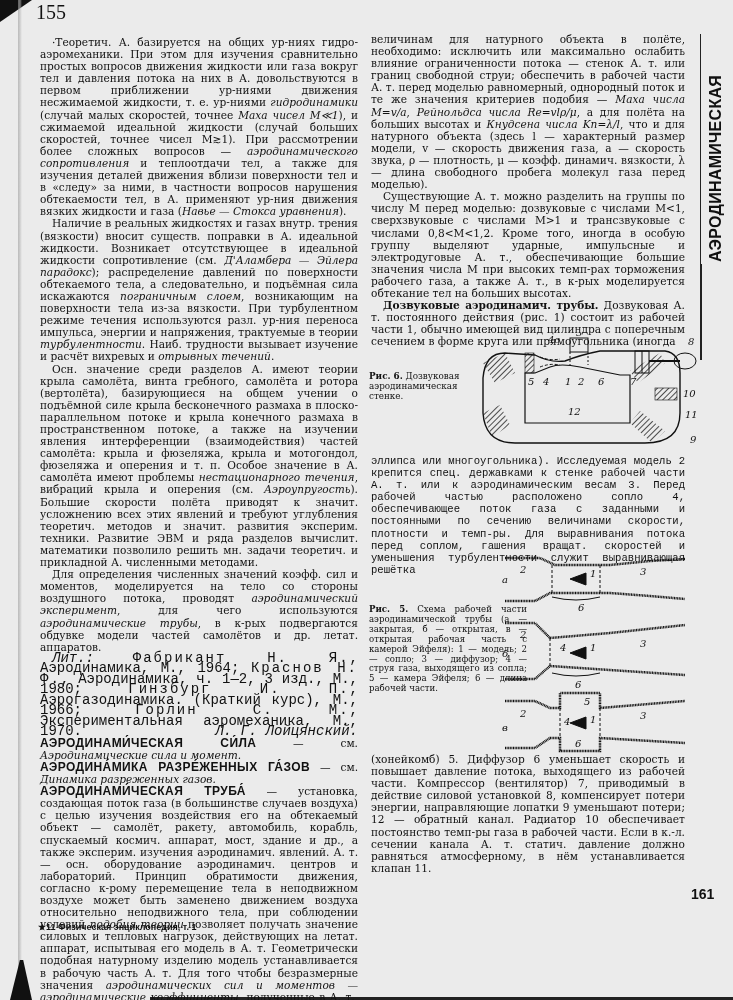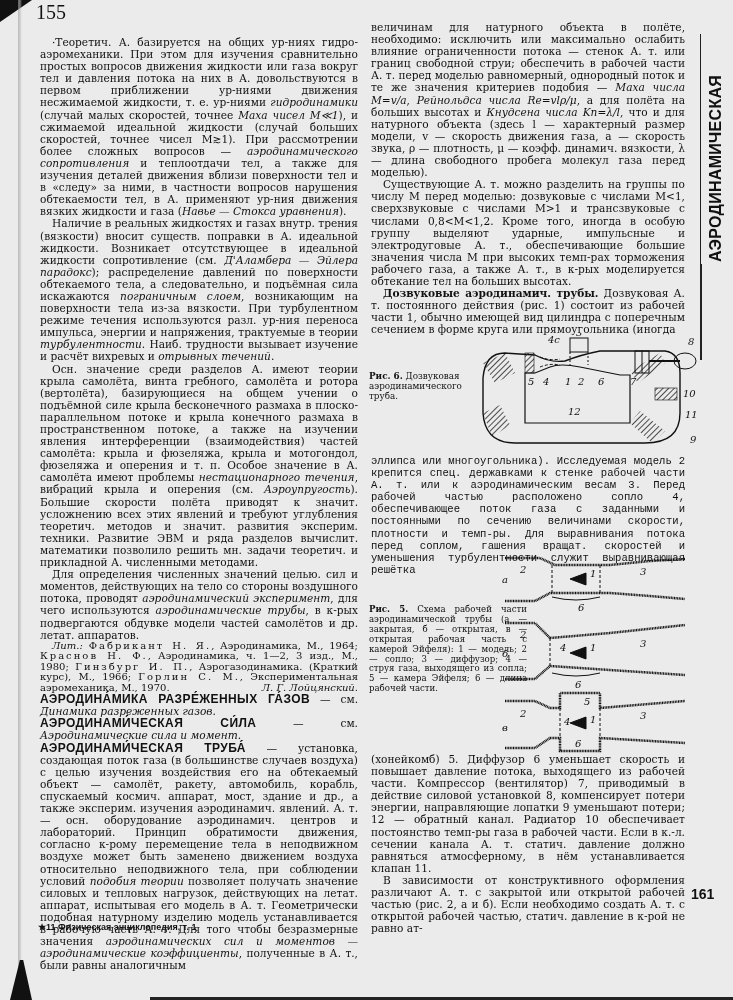--- a/index.html
+++ b/index.html
@@ -29,26 +29,26 @@
     .page-num-top {
       position: absolute; left: 36px; top: 2px;
       font-size: 20px; font-family: "Liberation Serif", serif; line-height: 1;
     }
     .col {
       position: absolute; top: 36px;
       font-size: 10.6px; line-height: 12.1px; text-align: justify;
       hyphens: manual;
     }
     .col-left { left: 40px; width: 318px; }
-    .col-right { left: 371px; width: 314px; top: 21px; }
+    .col-right { left: 371px; width: 314px; top: 33px; }
     .col p { margin: 0; text-indent: 12px; }
     .col p.noindent { text-indent: 0; }
     .i { font-style: italic; }
     .b { font-weight: bold; }
-    .lit { font-size: 10px; line-height: 10.5px; text-indent: 12px; margin: 0; }
+    .lit { font-size: 14px; line-height: 10.5px; text-indent: 12px; margin: 0; font-family: Liberation Mono, monospace; }
     .sp { letter-spacing: 2px; }
     .headword { font-family: "Liberation Sans", sans-serif; font-weight: bold; font-size: 12px; letter-spacing: .4px; }
     .running-head {
       position: absolute; left: 700px; top: 34px; width: 22px; height: 230px;
       border-left: 1.5px solid #222;
     }
     .running-head span {
       position: absolute; left: 6px; top: 228px;
       transform-origin: 0 0; transform: rotate(-90deg);
       font-family: "Liberation Sans", sans-serif; font-weight: bold; font-size: 16px;
@@ -93,34 +93,34 @@
 
   <div class="running-head">
     <span>АЭРОДИНАМИЧЕСКАЯ</span>
   </div>
   <div class="head-rule"></div>
 
   <div class="col col-left">
     <p><span>·Теоретич. А. базируется на общих ур-ниях гидро-аэромеханики. При этом для изучения сравнительно простых вопросов движения жидкости или газа вокруг тел и давления потока на них в А. довольствуются в первом приближении ур-ниями движения несжимаемой жидкости, т. е. ур-ниями </span><span class="i">гидродинамики</span><span> (случай малых скоростей, точнее </span><span class="i">Маха чисел M≪1</span><span>), и сжимаемой идеальной жидкости (случай больших скоростей, точнее чисел M≳1). При рассмотрении более сложных вопросов — </span><span class="i">аэродинамического сопротивления</span><span> и теплоотдачи тел, а также для изучения деталей движения вблизи поверхности тел и в «следу» за ними, в частности вопросов нарушения обтекаемости тел, в А. применяют ур-ния движения вязких жидкости и газа (</span><span class="i">Навье — Стокса уравнения</span><span>).</span></p>
     <p><span>Наличие в реальных жидкостях и газах внутр. трения (вязкости) вносит существ. поправки в А. идеальной жидкости. Возникает отсутствующее в идеальной жидкости сопротивление (см. </span><span class="i">Д'Аламбера — Эйлера парадокс</span><span>); распределение давлений по поверхности обтекаемого тела, а следовательно, и подъёмная сила искажаются </span><span class="i">пограничным слоем</span><span>, возникающим на поверхности тела из-за вязкости. При турбулентном режиме течения используются разл. ур-ния переноса импульса, энергии и напряжения, трактуемые в теории </span><span class="i">турбулентности</span><span>. Наиб. трудности вызывает изучение и расчёт вихревых и </span><span class="i">отрывных течений</span><span>.</span></p>
     <p><span>Осн. значение среди разделов А. имеют теории крыла самолёта, винта гребного, самолёта и ротора (вертолёта), базирующиеся на общем учении о подъёмной силе крыла бесконечного размаха в плоско-параллельном потоке и крыла конечного размаха в пространственном потоке, а также на изучении явления интерференции (взаимодействия) частей самолёта: крыла и фюзеляжа, крыла и мотогондол, фюзеляжа и оперения и т. п. Особое значение в А. самолёта имеют проблемы </span><span class="i">нестационарного течения</span><span>, вибраций крыла и оперения (см. </span><span class="i">Аэроупругость</span><span>). Большие скорости полёта приводят к значит. усложнению всех этих явлений и требуют углубления теоретич. методов и значит. развития эксперим. техники. Развитие ЭВМ и ряда разделов вычислит. математики позволило решить мн. задачи теоретич. и прикладной А. численными методами.</span></p>
-    <p><span>Для определения численных значений целью. сил и моментов, действующих на тело со стороны воздушного потока, проводят </span><span class="i">аэродинамический эксперимент</span><span>, для чего используются </span><span class="i">аэродинамические трубы</span><span>, в к-рых подвергаются обдувке модели частей самолётов и др. летат. аппаратов.</span></p>
+    <p><span>Для определения численных значений коэфф. сил и моментов, моделируется на тело со стороны воздушного потока, проводят </span><span class="i">аэродинамический эксперимент</span><span>, для чего используются </span><span class="i">аэродинамические трубы</span><span>, в к-рых подвергаются обдувке модели частей самолётов и др. летат. аппаратов.</span></p>
     <p class="lit"><span class="i">Лит.:</span> <span class="sp">Фабрикант Н. Я.</span><span>, Аэродинамика, М., 1964;</span> <span class="sp">Краснов Н. Ф.</span><span>, Аэродинамика, ч. 1—2, 3 изд., М., 1980;</span> <span class="sp">Гинзбург И. П.</span><span>, Аэрогазодинамика. (Краткий курс), М., 1966;</span> <span class="sp">Горлин С. М.</span><span>, Экспериментальная аэромеханика, М., 1970.</span> <span class="i" style="float:right">Л. Г. Лойцянский.</span></p>
+    <p class="noindent"><span class="headword">АЭРОДИНАМИ́ЧЕСКАЯ СИ́ЛА</span><span> — см. </span><span class="i">Аэродинамические сила и момент.</span></p>
     <p class="noindent" style="clear:both"><span class="headword">АЭРОДИНА́МИКА РАЗРЕ́ЖЕННЫХ ГА́ЗОВ</span><span> — см. </span><span class="i">Динамика разреженных газов.</span></p>
-    <p class="noindent"><span class="headword">АЭРОДИНАМИ́ЧЕСКАЯ СИ́ЛА</span><span> — см. </span><span class="i">Аэродинамические сила и момент.</span></p>
     <p class="noindent"><span class="headword">АЭРОДИНАМИ́ЧЕСКАЯ ТРУБА́</span><span> — установка, создающая поток газа (в большинстве случаев воздуха) с целью изучения воздействия его на обтекаемый объект — самолёт, ракету, автомобиль, корабль, спускаемый космич. аппарат, мост, здание и др., а также эксперим. изучения аэродинамич. явлений. А. т. — осн. оборудование аэродинамич. центров и лабораторий. Принцип обратимости движения, согласно к-рому перемещение тела в неподвижном воздухе может быть заменено движением воздуха относительно неподвижного тела, при соблюдении условий </span><span class="i">подобия теории</span><span> позволяет получать значение силовых и тепловых нагрузок, действующих на летат. аппарат, испытывая его модель в А. т. Геометрически подобная натурному изделию модель устанавливается в рабочую часть А. т. Для того чтобы безразмерные значения </span><span class="i">аэродинамических сил и моментов — аэродинамические коэффициенты</span><span>, полученные в А. т., были равны аналогичным</span></p>
   </div>
 
   <div class="col col-right">
     <p class="noindent"><span>величинам для натурного объекта в полёте, необходимо: исключить или максимально ослабить влияние ограниченности потока — стенок А. т. или границ свободной струи; обеспечить в рабочей части А. т. перед моделью равномерный, однородный поток и те же значения критериев подобия — </span><span class="i">Маха числа M=v/a</span><span>, </span><span class="i">Рейнольдса числа Re=vlρ/μ</span><span>, а для полёта на больших высотах и </span><span class="i">Кнудсена числа Kn=λ/l</span><span>, что и для натурного объекта (здесь l — характерный размер модели, v — скорость движения газа, a — скорость звука, ρ — плотность, μ — коэфф. динамич. вязкости, λ — длина свободного пробега молекул газа перед моделью).</span></p>
     <p>Существующие А. т. можно разделить на группы по числу M перед моделью: дозвуковые с числами M&lt;1, сверхзвуковые с числами M&gt;1 и трансзвуковые с числами 0,8&lt;M&lt;1,2. Кроме того, иногда в особую группу выделяют ударные, импульсные и электродуговые А. т., обеспечивающие большие значения числа M при высоких темп-рах торможения рабочего газа, а также А. т., в к-рых моделируется обтекание тел на больших высотах.</p>
     <p><span class="b">Дозвуковые аэродинамич. трубы.</span><span> Дозвуковая А. т. постоянного действия (рис. 1) состоит из рабочей части 1, обычно имеющей вид цилиндра с поперечным сечением в форме круга или прямоугольника (иногда</span></p>
   </div>
 
-  <div class="fig1-caption"><span class="b">Рис. 6.</span><span> Дозвуковая аэродинамического труба.</span></div>
+  <div class="fig1-caption"><span class="b">Рис. 6.</span><span> Дозвуковая аэродинамическая стенке.</span></div>
   <svg class="fig fig1" viewBox="0 0 220 115">
     <defs>
       <pattern id="hatch" width="4" height="4" patternUnits="userSpaceOnUse" patternTransform="rotate(45)">
         <line x1="0" y1="0" x2="0" y2="4" stroke="#222" stroke-width="1.6"></line>
       </pattern>
     </defs>
 
     <path d="M25,20 Q5,20 3,45 L3,80 Q5,110 35,110 L165,110 Q200,110 200,80 L200,40 Q200,20 185,18 L120,18 Q100,22 85,28 Q70,30 55,22 Z" fill="none" stroke="#111" stroke-width="1.4"></path>
 
     <path d="M45,40 L45,90 L150,90 L150,42 L140,42 Q120,38 100,34 Q80,30 70,34 L55,40 Z" fill="none" stroke="#111" stroke-width="1.2"></path>
@@ -202,18 +202,17 @@
       <text x="84" y="152">5</text>
       <text x="64" y="172">4</text>
       <text x="90" y="170">1</text>
       <text x="140" y="166">3</text>
       <text x="75" y="194">6</text>
       <text x="2" y="178">в</text>
   </svg>
 
   <div class="col col-right col-right-3">
     <p class="noindent">(хонейкомб) 5. Диффузор 6 уменьшает скорость и повышает давление потока, выходящего из рабочей части. Компрессор (вентилятор) 7, приводимый в действие силовой установкой 8, компенсирует потери энергии, направляющие лопатки 9 уменьшают потери; 12 — обратный канал. Радиатор 10 обеспечивает постоянство темп-ры газа в рабочей части. Если в к.-л. сечении канала А. т. статич. давление должно равняться атмосферному, в нём устанавливается клапан 11.</p>
-    <p>В зависимости от конструктивного оформления различают А. т. с закрытой или открытой рабочей частью (рис. 2, а и б). Если необходимо создать А. т. с открытой рабочей частью, статич. давление в к-рой не равно ат-</p>
   </div>
 
   <div class="footer-sig">★11 Физическая энциклопедия, т. 1</div>
   <div class="page-num-bottom">161</div>
 </div>
 
 </body></html>

